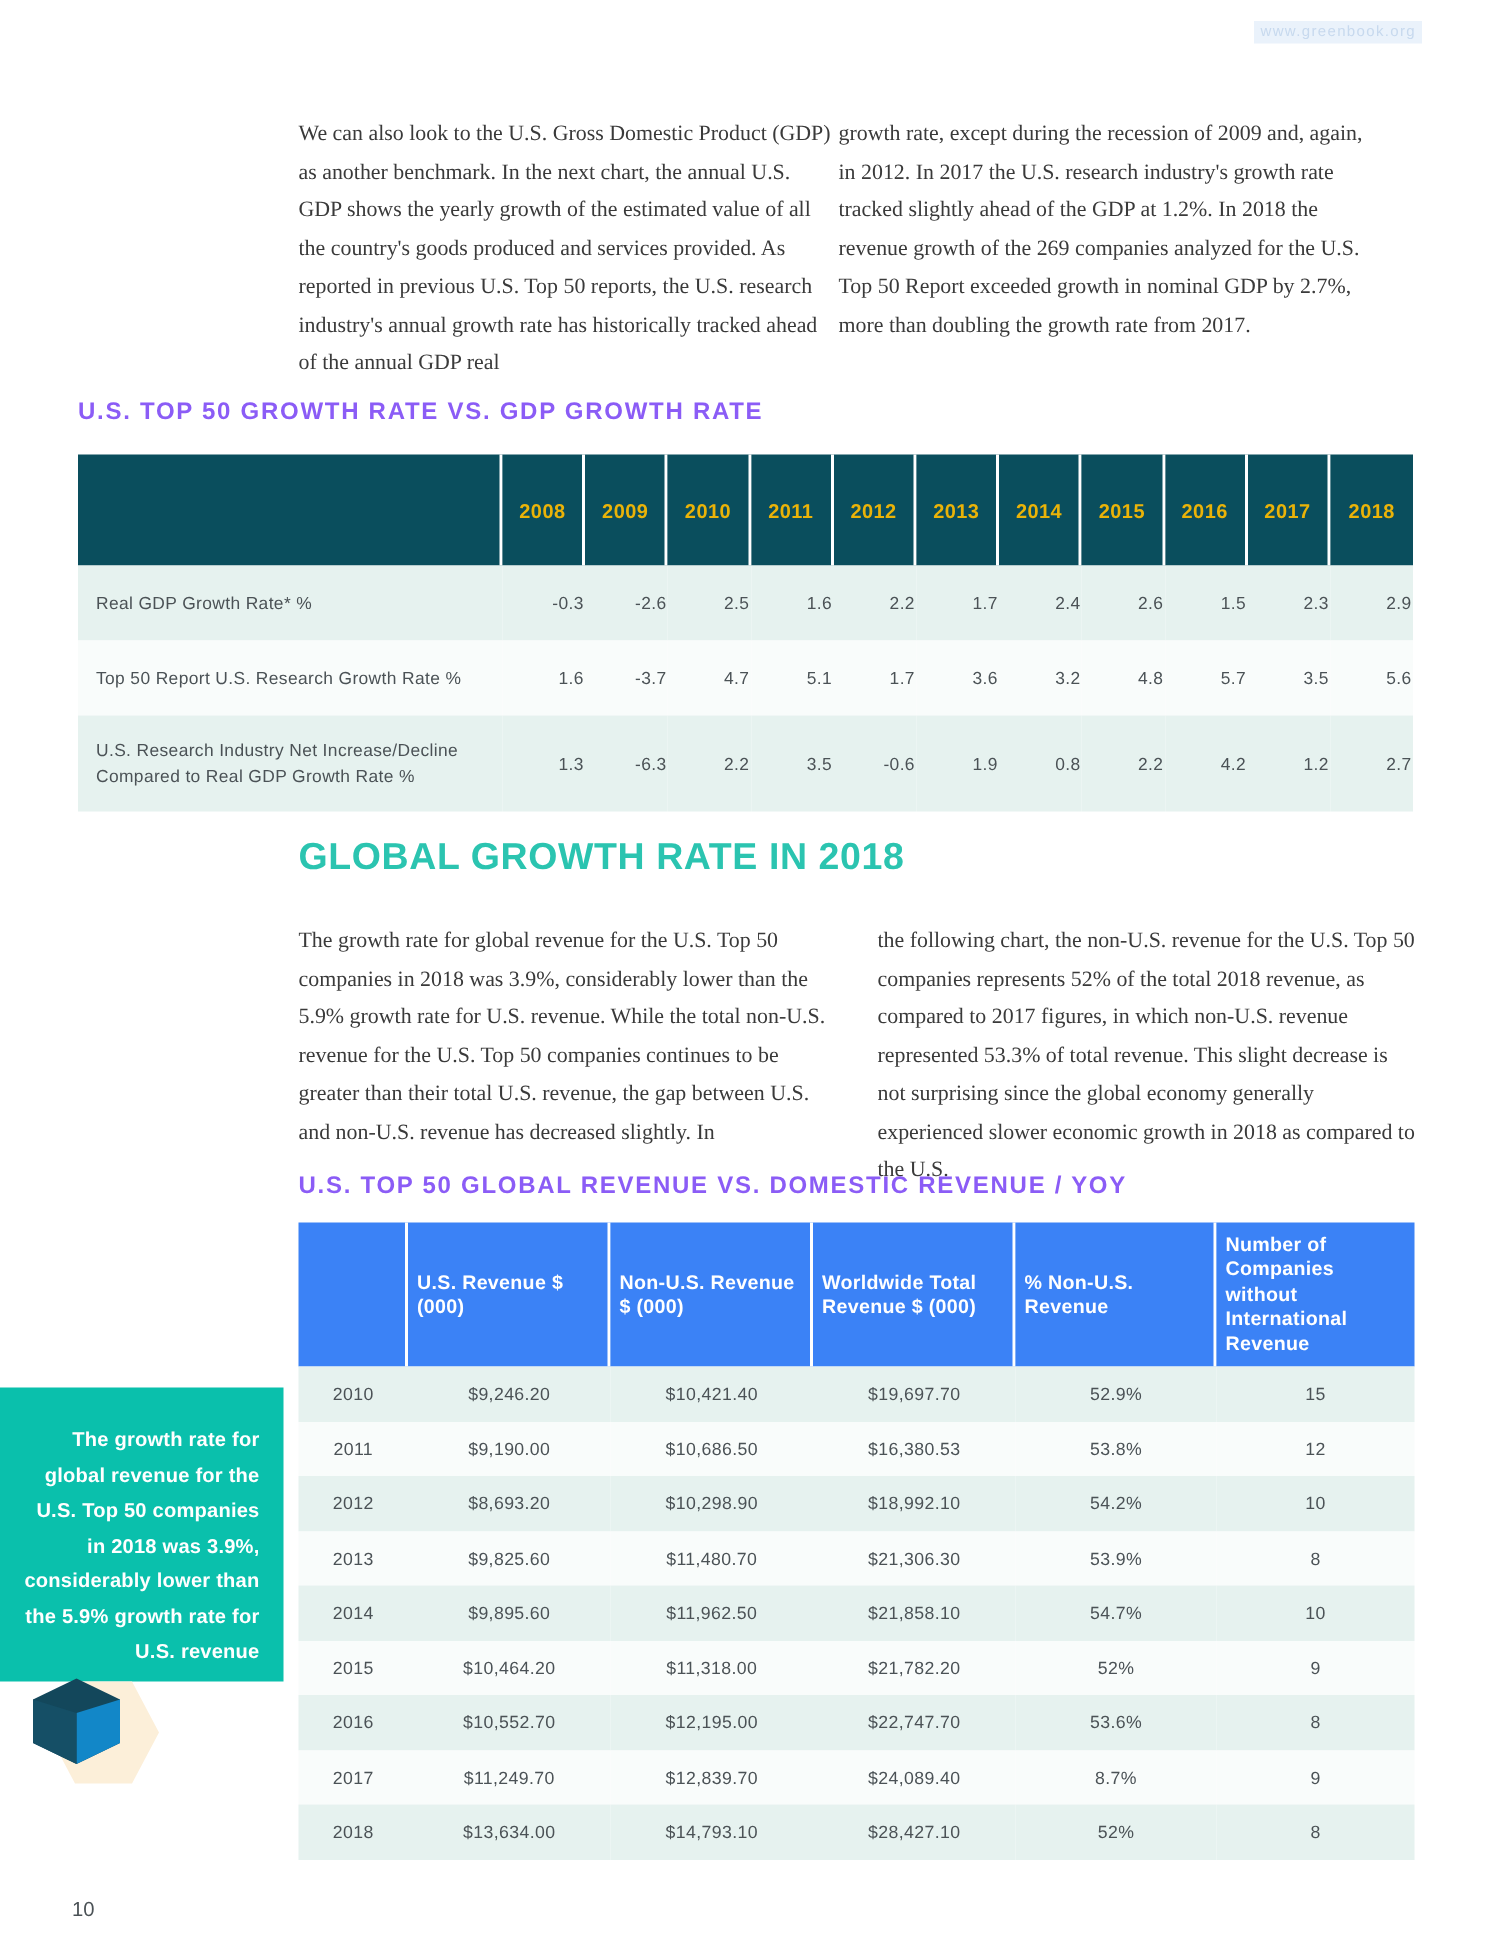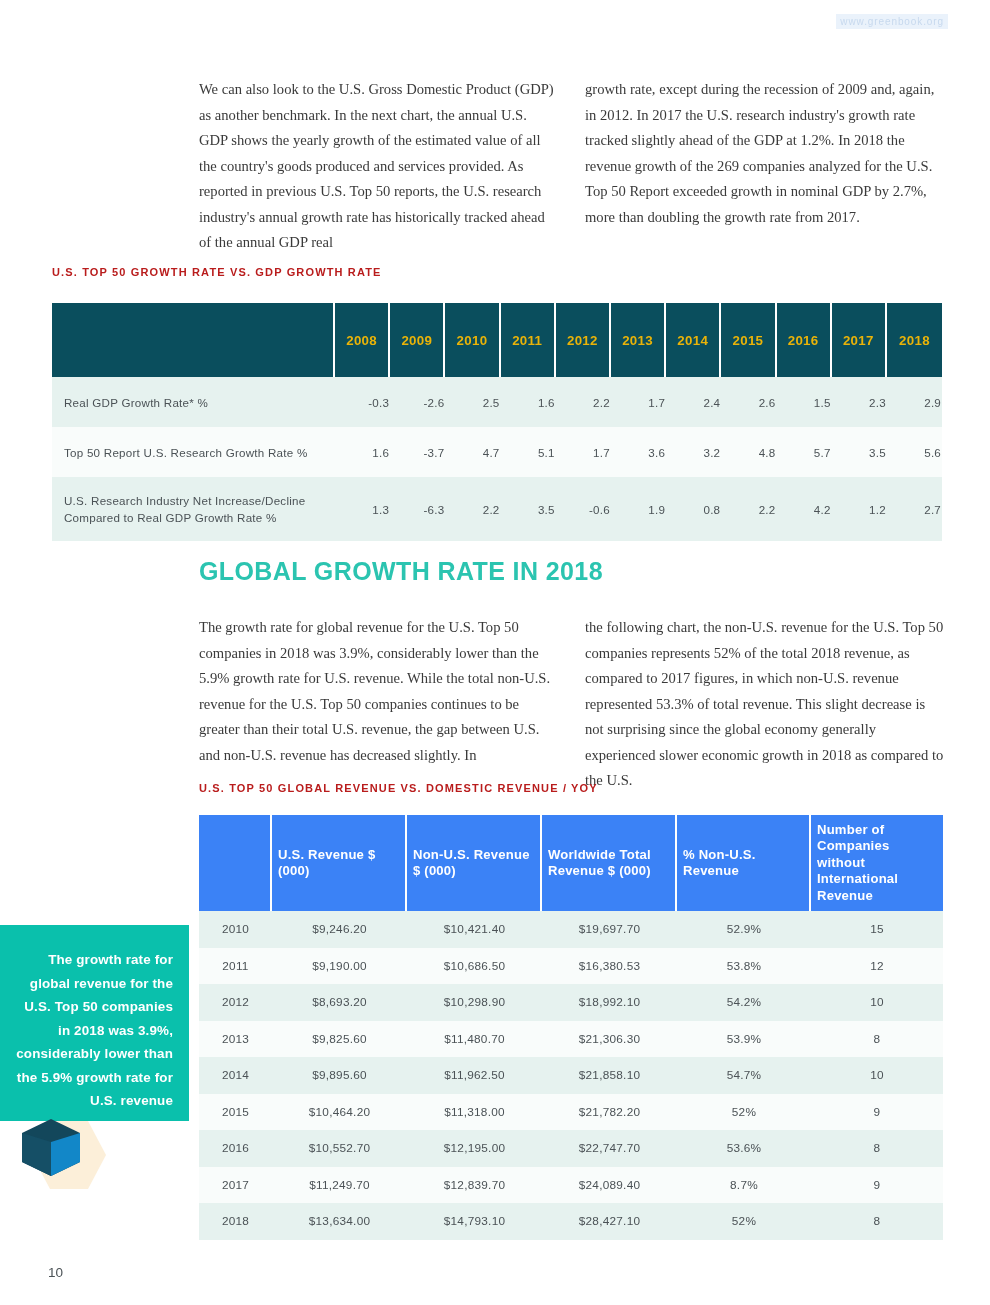--- a/index.html
+++ b/index.html
@@ -37,34 +37,34 @@
   }
   .copy-col {
     font-family: "Liberation Serif", serif;
     font-size: 14.6px;
     line-height: 25.5px;
     color: #3a3a3a;
   }
   .copy-col p { margin: 0; }
 
   #intro-copy { left: 199px; top: 77px; width: 745px; }
-  #intro-copy .copy-col:first-child { width: 360px; margin-right: 26px; }
+  #intro-copy .copy-col:first-child { width: 360px; }
   #intro-copy .copy-col:last-child  { width: 359px; }
 
   #global-copy { left: 199px; top: 615px; width: 745px; }
   #global-copy .copy-col:first-child { width: 360px; margin-right: 26px; }
   #global-copy .copy-col:last-child  { width: 359px; }
 
   
   .table-caption {
     position: absolute;
-    font-size: 11px;
+    font-size: 16px;
     font-weight: bold;
     letter-spacing: 1.15px;
-    color: #b91c1c;
+    color: #8b5cf6;
     font-family: "Liberation Sans", sans-serif;
   }
   #caption-gdp    { left: 52px;  top: 266px; }
   #caption-global { left: 199px; top: 782px; }
 
   
   .section-heading {
     position: absolute;
     left: 199px;
     top: 557px;

